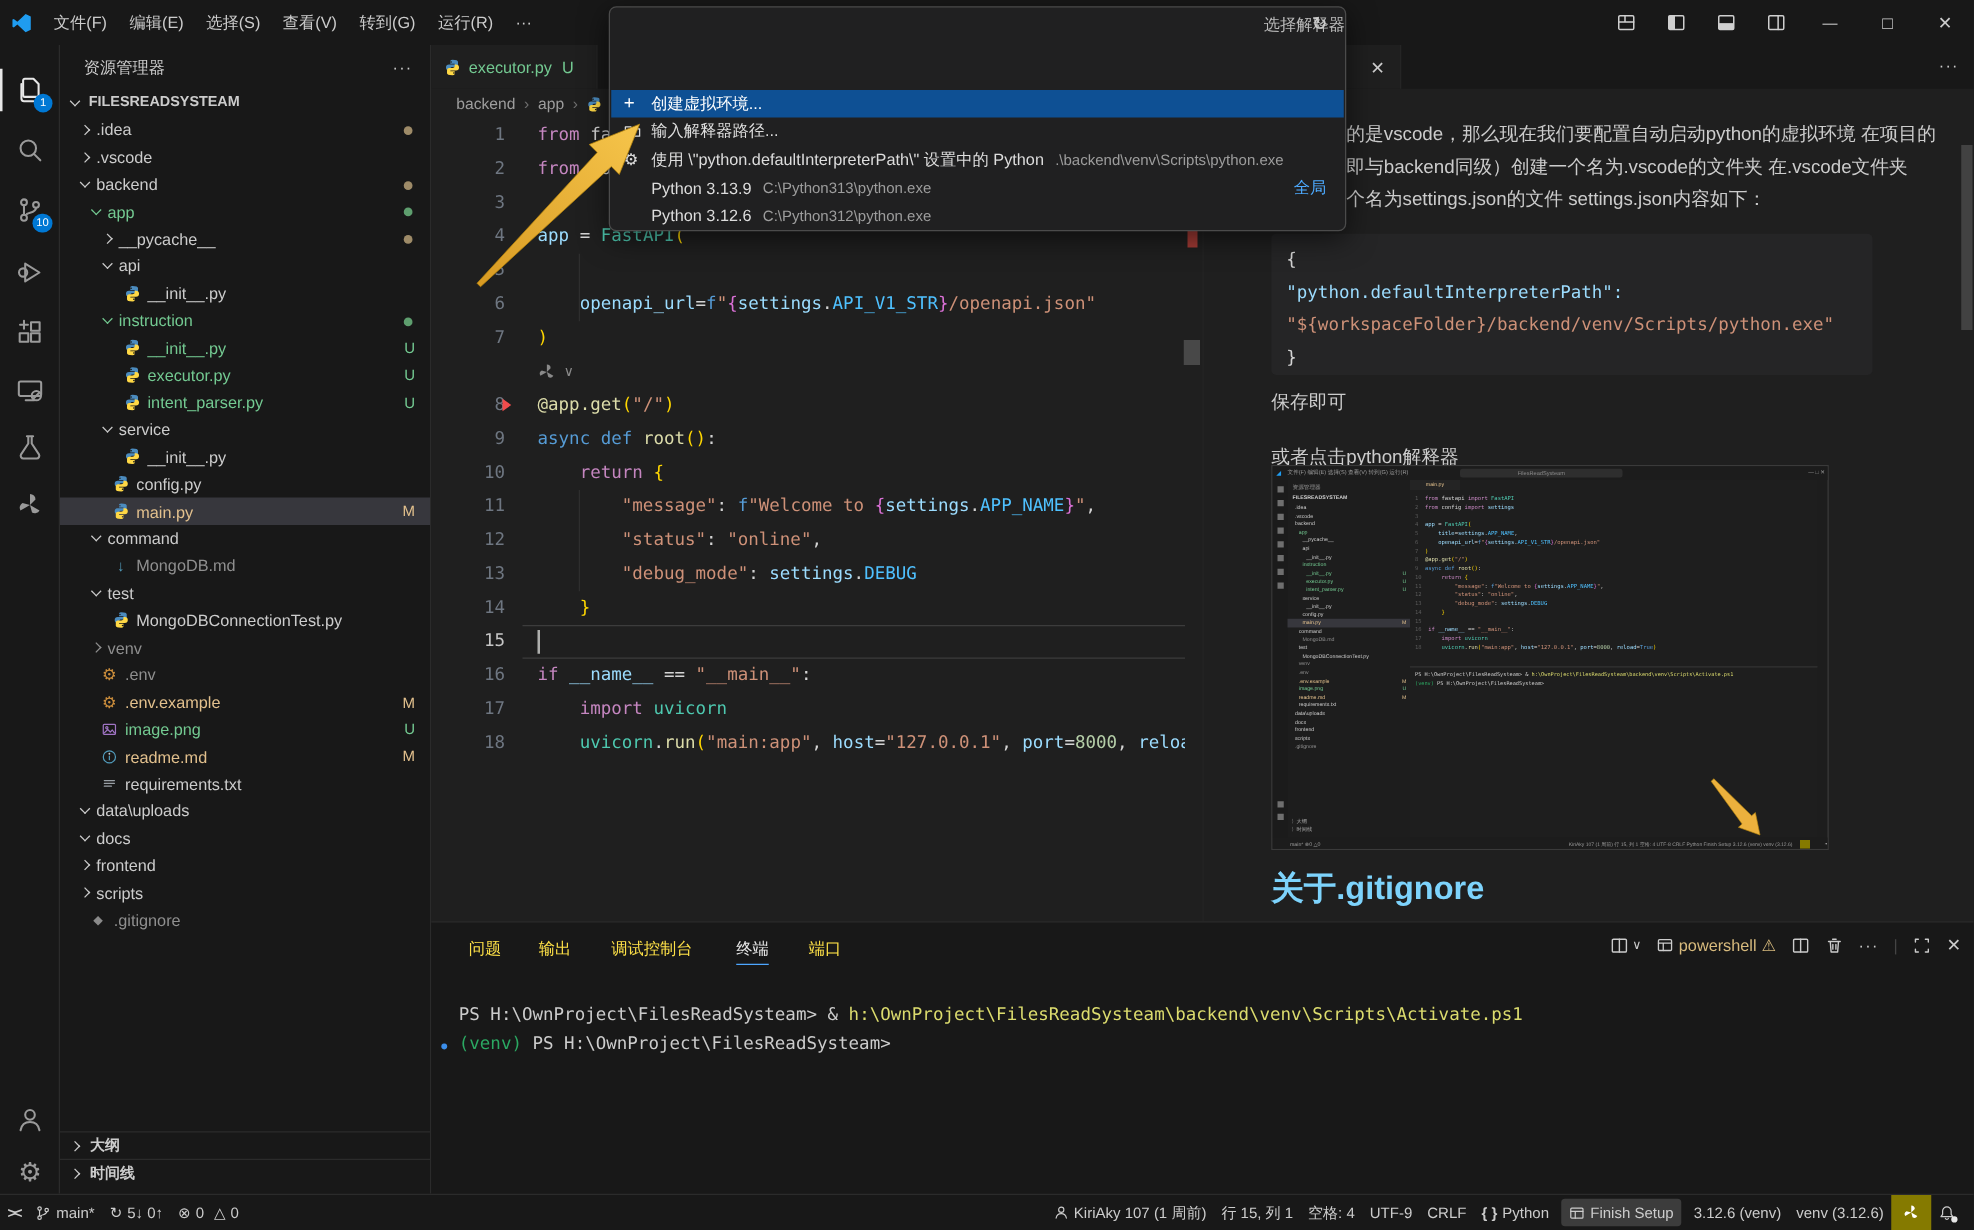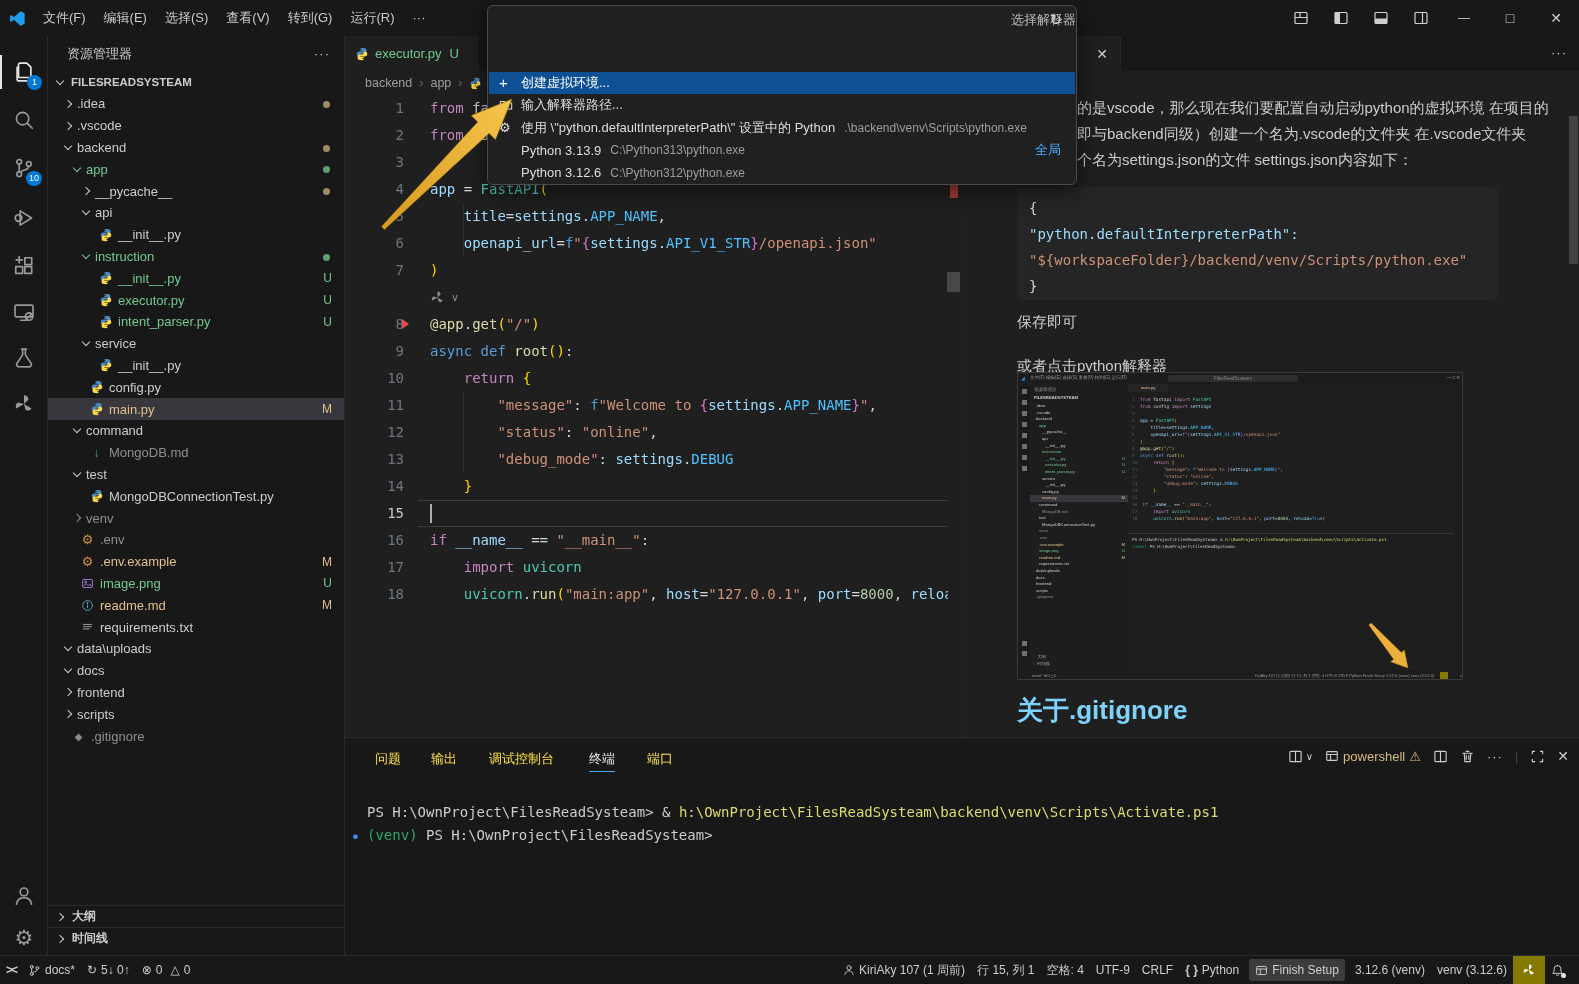--- a/index.html
+++ b/index.html
@@ -468,21 +468,20 @@
       <div class="indent-guide" style="left: 118px; top: 297px; height: 81px;"></div>
       <div class="gutter-num" style="top: 0px;">1</div>
       <div class="code-line" style="top: 0px;"><span class="tk-kw">from</span><span class="tk-t"> fastapi </span><span class="tk-kw">import</span><span class="tk-cl"> FastAPI</span></div>
       <div class="gutter-num" style="top: 27px;">2</div>
       <div class="code-line" style="top: 27px;"><span class="tk-kw">from</span><span class="tk-t"> config </span><span class="tk-kw">import</span><span class="tk-v"> settings</span></div>
       <div class="gutter-num" style="top: 54px;">3</div>
       <div class="code-line" style="top: 54px;"></div>
       <div class="gutter-num" style="top: 81px;">4</div>
       <div class="code-line" style="top: 81px;"><span class="tk-v">app</span><span class="tk-t"> = </span><span class="tk-cl">FastAPI</span><span class="tk-g">(</span></div>
       <div class="gutter-num" style="top: 108px;">5</div>
-      <div class="code-line" style="top: 108px;"><span class="tk-v">    title</span><span class="tk-t">=</span><span class="tk-v">settings</span><span class="tk-t">.</span><span class="tk-K">APP_NAME</span><span class="tk-t">,</span></div>
       <div class="gutter-num" style="top: 135px;">6</div>
       <div class="code-line" style="top: 135px;"><span class="tk-v">    openapi_url</span><span class="tk-t">=</span><span class="tk-b">f</span><span class="tk-s">"</span><span class="tk-m">{</span><span class="tk-v">settings</span><span class="tk-t">.</span><span class="tk-K">API_V1_STR</span><span class="tk-m">}</span><span class="tk-s">/openapi.json"</span></div>
       <div class="gutter-num" style="top: 162px;">7</div>
       <div class="code-line" style="top: 162px;"><span class="tk-g">)</span></div>
       <div class="gutter-num" style="top: 216px;">8</div>
       <div class="code-line" style="top: 216px;"><span class="tk-fn">@app.get</span><span class="tk-g">(</span><span class="tk-s">"/"</span><span class="tk-g">)</span></div>
       <div class="gutter-num" style="top: 243px;">9</div>
       <div class="code-line" style="top: 243px;"><span class="tk-b">async</span><span class="tk-t"> </span><span class="tk-b">def</span><span class="tk-t"> </span><span class="tk-fn">root</span><span class="tk-g">()</span><span class="tk-t">:</span></div>
       <div class="gutter-num" style="top: 270px;">10</div>
       <div class="code-line" style="top: 270px;"><span class="tk-kw">    return</span><span class="tk-g"> {</span></div>
@@ -733,21 +732,21 @@
     <div class="sb-item">
       <b style="letter-spacing:-2px">&gt;&lt;</b>
     </div>
     <div class="sb-item">
       <svg width="13" height="13" viewBox="0 0 16 16" fill="none" stroke="currentColor" stroke-width="1.2" stroke-linecap="round" stroke-linejoin="round">
         <circle cx="4.5" cy="3.5" r="1.7"></circle>
         <circle cx="4.5" cy="12.5" r="1.7"></circle>
         <circle cx="11.5" cy="5" r="1.7"></circle>
         <path d="M4.5 5.2v5.5M11.5 6.7c0 2.6-3.2 2.6-5.3 3.6"></path>
       </svg>
-      <span>docs*</span>
+      <span>main*</span>
     </div>
     <div class="sb-item">
       <span>↻</span>
       <span>5↓ 0↑</span>
     </div>
     <div class="sb-item">
       <span>⊗</span>
       <span>0</span>
       <span style="margin-left:4px">△</span>
       <span>0</span>

